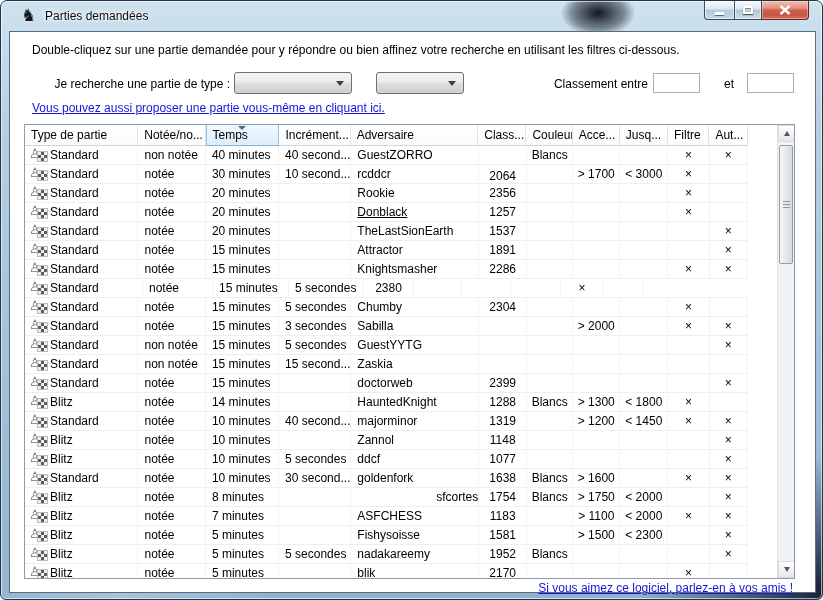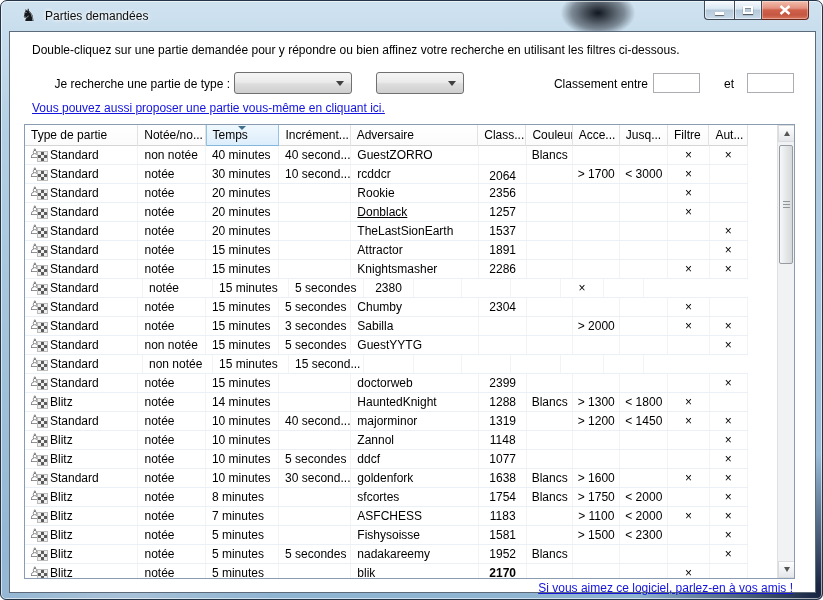--- a/index.html
+++ b/index.html
@@ -597,20 +597,23 @@
               </div>
               <div class="tcell" style="width: 70px;">
                 <span class="txt">non notée</span>
               </div>
               <div class="tcell" style="width: 76px;">
                 <span class="txt">15 minutes</span>
               </div>
               <div class="tcell" style="width: 75px;">
                 <span class="txt">15 second...</span>
               </div>
+              <div class="tcell" style="width: 133px;">
+                <span class="txt">Zaskia</span>
+              </div>
               <div class="tcell ctr" style="width: 50px;">
                 <span class="txt"></span>
               </div>
               <div class="tcell ctr" style="width: 48px;">
                 <span class="txt"></span>
               </div>
               <div class="tcell ctr" style="width: 49px;">
                 <span class="txt"></span>
               </div>
               <div class="tcell ctr" style="width: 50px;">
@@ -867,21 +870,21 @@
               </div>
               <div class="tcell" style="width: 70px;">
                 <span class="txt">notée</span>
               </div>
               <div class="tcell" style="width: 76px;">
                 <span class="txt">8 minutes</span>
               </div>
               <div class="tcell" style="width: 75px;">
                 <span class="txt"></span>
               </div>
-              <div class="tcell" style="width: 133px;">
+              <div class="tcell" style="width: 133px; justify-content: flex-end;">
                 <span class="txt">sfcortes</span>
               </div>
               <div class="tcell ctr" style="width: 50px;">
                 <span class="txt">1754</span>
               </div>
               <div class="tcell ctr" style="width: 48px;">
                 <span class="txt">Blancs</span>
               </div>
               <div class="tcell ctr" style="width: 49px;">
                 <span class="txt">&gt; 1750</span>
@@ -1026,21 +1029,21 @@
               </div>
               <div class="tcell" style="width: 76px;">
                 <span class="txt">5 minutes</span>
               </div>
               <div class="tcell" style="width: 75px;">
                 <span class="txt"></span>
               </div>
               <div class="tcell" style="width: 133px;">
                 <span class="txt">blik</span>
               </div>
-              <div class="tcell ctr" style="width: 50px; font-weight: bold;">
+              <div class="tcell ctr" style="width: 50px;">
                 <span class="txt">2170</span>
               </div>
               <div class="tcell ctr" style="width: 48px;">
                 <span class="txt"></span>
               </div>
               <div class="tcell ctr" style="width: 49px;">
                 <span class="txt"></span>
               </div>
               <div class="tcell ctr" style="width: 50px;">
                 <span class="txt"></span>

